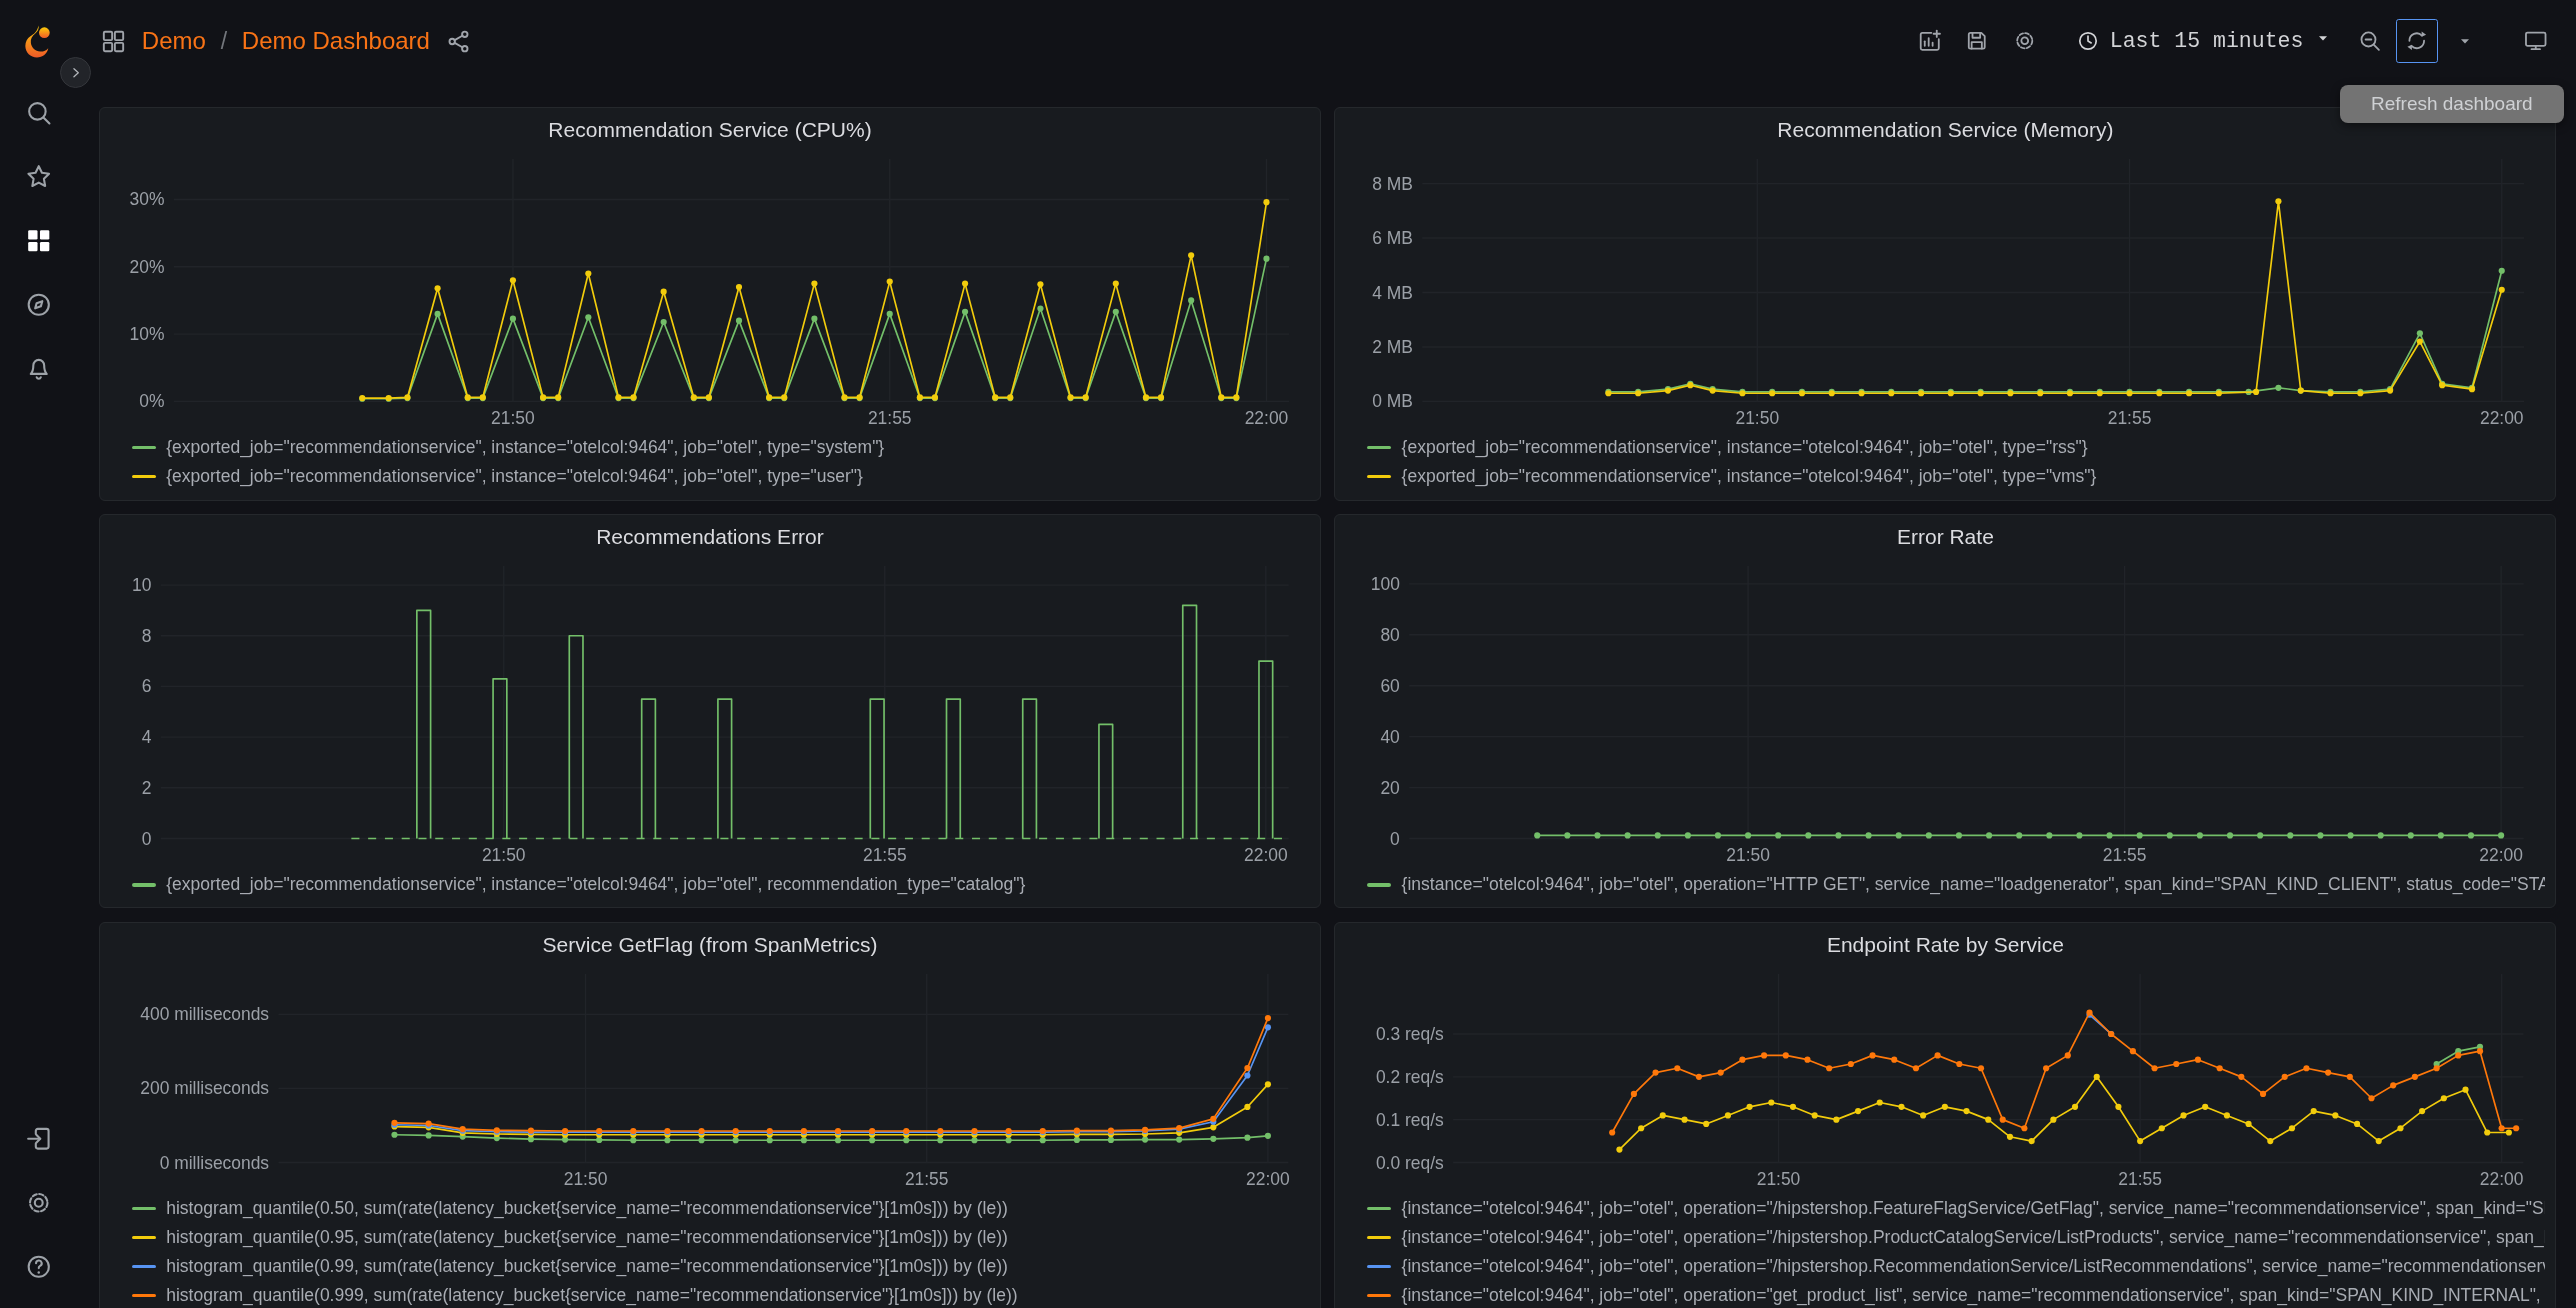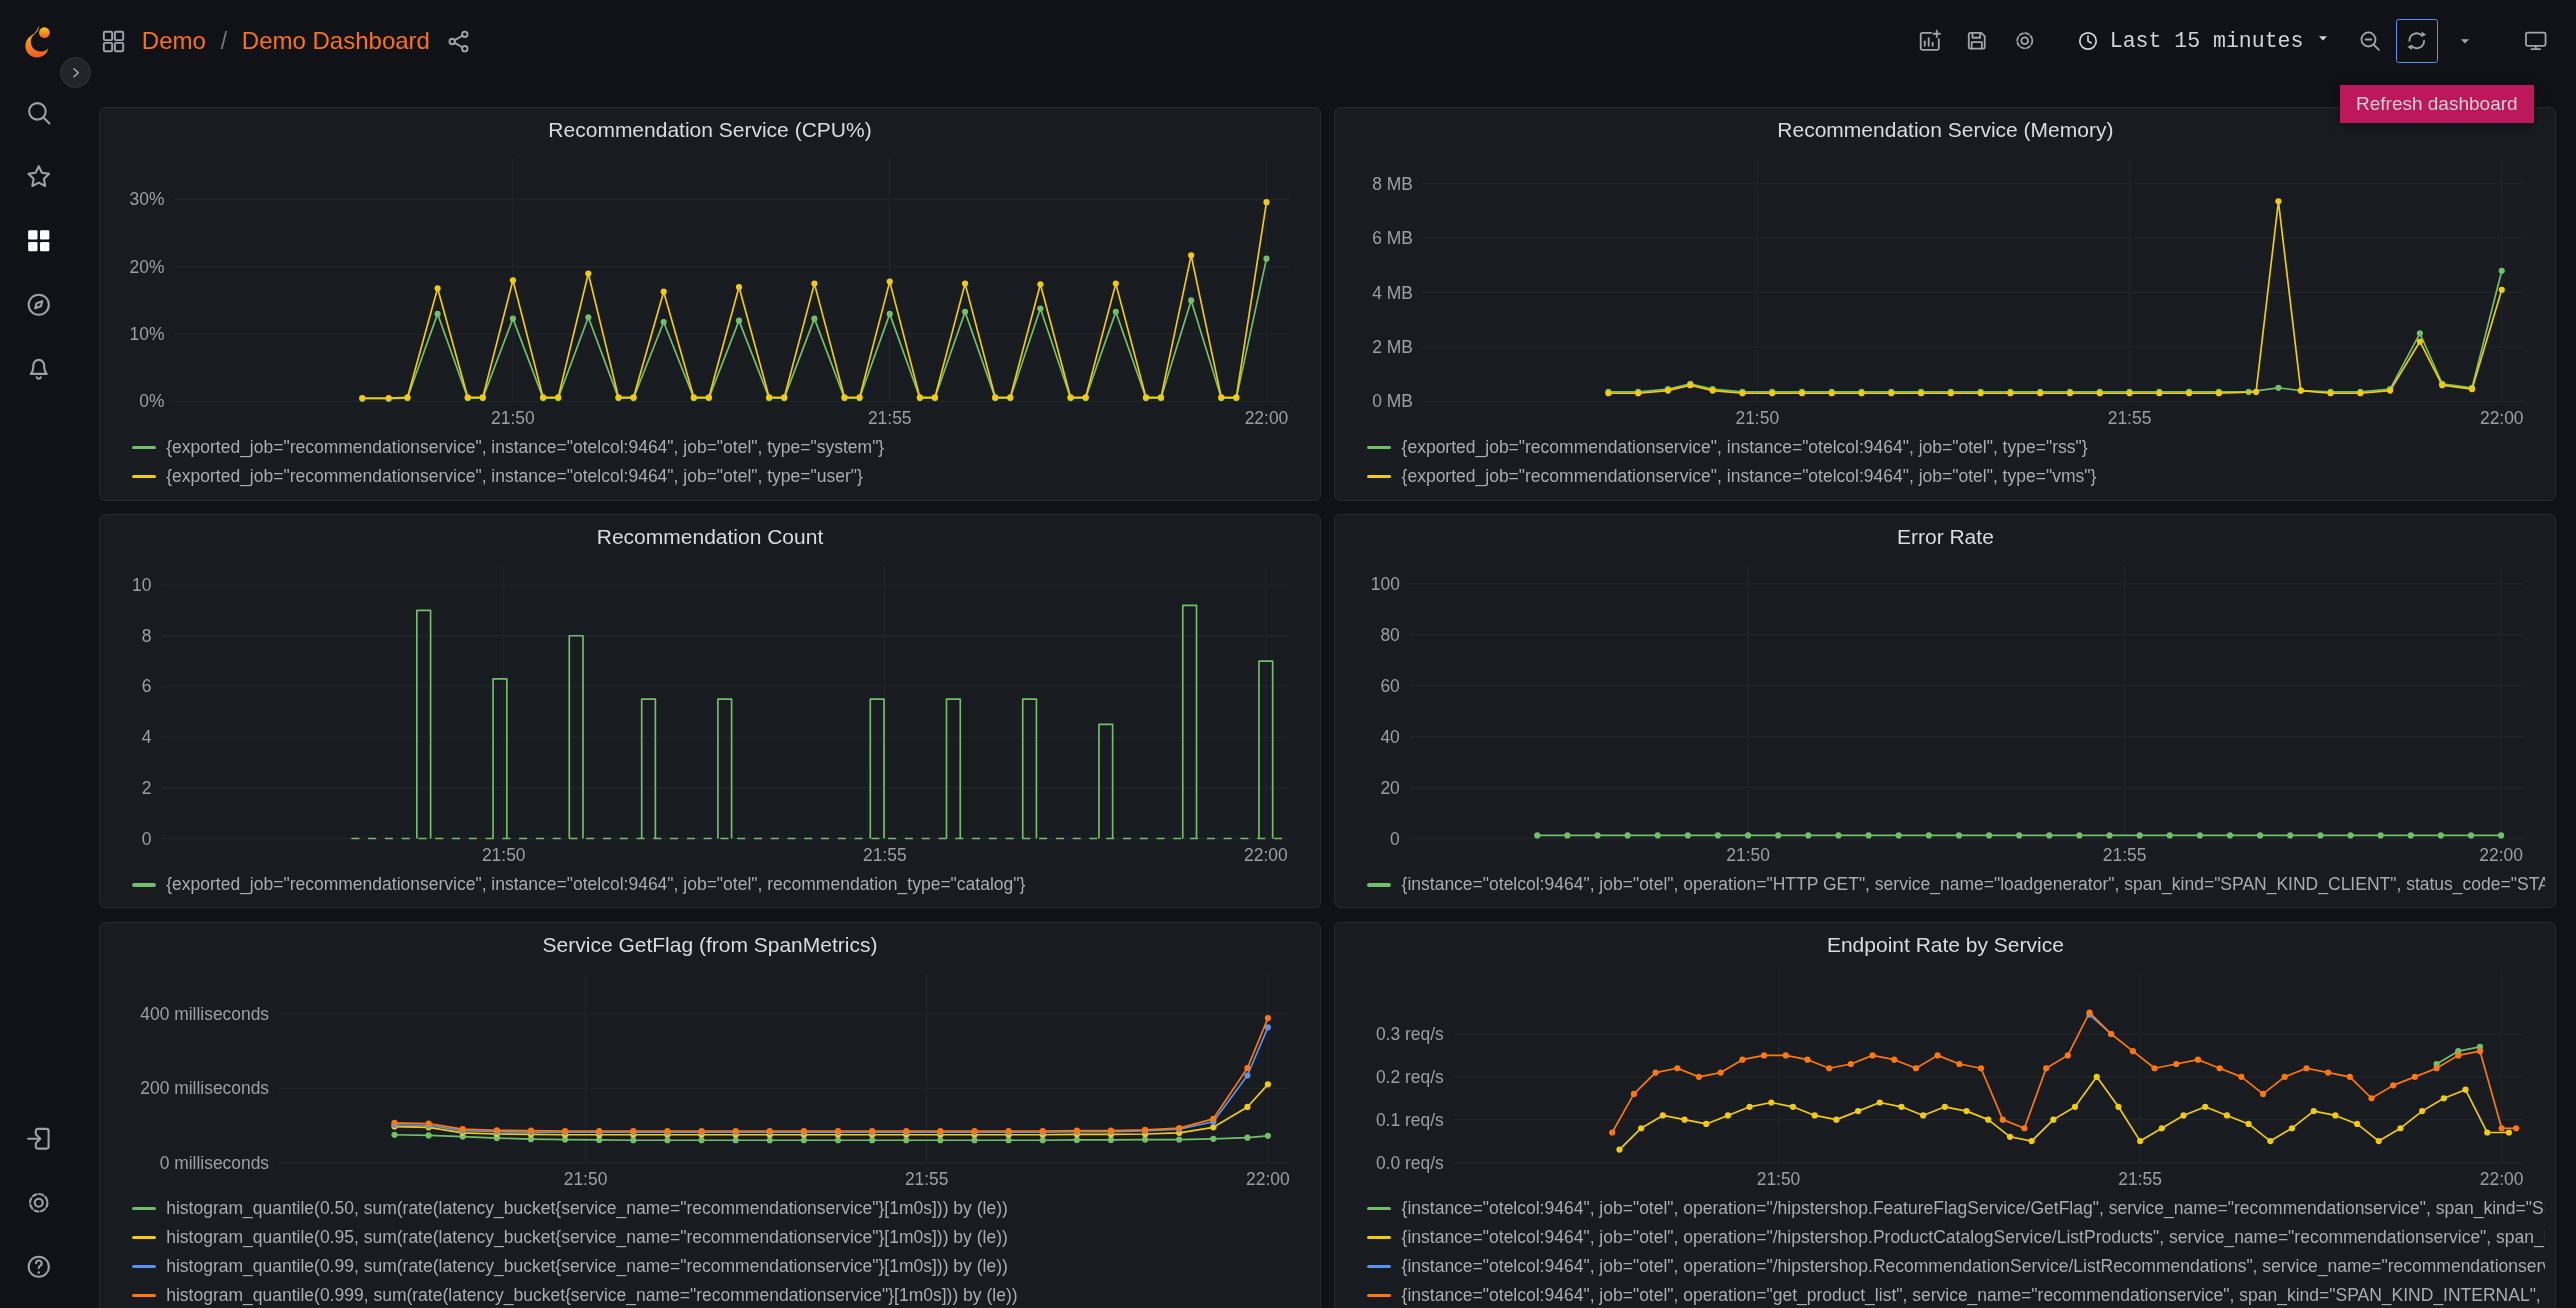--- a/index.html
+++ b/index.html
@@ -38,22 +38,22 @@
   .tb-btn{height:44px;min-width:42px;padding:0 6.7px;display:flex;align-items:center;justify-content:center;
     background:transparent;border:none;color:#a0a4ab;cursor:pointer;border-radius:2.7px}
   .tb-btn svg{width:25.5px;height:25.5px;display:block}
   .time-picker{display:flex;align-items:center;gap:9.4px;height:44px;padding:0 10.7px;margin-left:14.8px;
     background:transparent;border:none;color:#d3d4d7;font-size:21.5px;cursor:pointer}
   .time-picker svg{width:24px;height:24px}
   .caret-sm svg{width:20px;height:20px}
   .refresh-btn{border:1.3px solid #5794f2;background:#101114}
   .monitor-btn{margin-left:24px}
 
-  .tooltip{position:absolute;top:85px;left:2340px;background:#be185d;color:#cfd1d4;font-size:19px;
-    padding:8px 16px;border-radius:0;z-index:10;box-shadow:0 2.7px 9.4px rgba(0,0,0,.45);white-space:nowrap}
+  .tooltip{position:absolute;top:85px;left:2340px;background:#737373;color:#cfd1d4;font-size:19px;
+    padding:8px 31px;border-radius:8px;z-index:10;box-shadow:0 2.7px 9.4px rgba(0,0,0,.45);white-space:nowrap}
 
   
   .grid-main{position:absolute;left:99px;top:107px;display:grid;
     grid-template-columns:1222px 1222px;grid-auto-rows:394px;gap:13.4px}
   .panel{background:#181b1f;border:0.7px solid #25282c;border-radius:6px;padding:0 10px;overflow:hidden}
   .panel-title{height:43px;line-height:43px;text-align:center;font-size:21px;font-weight:500;
     color:#dbdce0;white-space:nowrap;overflow:hidden;cursor:pointer}
   svg.chart{display:block}
   svg.chart text{fill:#9ba0a7;font-size:26px;font-family:"Liberation Sans",sans-serif}
   svg.chart line.grid{stroke:#212429;stroke-width:2}
@@ -429,21 +429,21 @@
           <span class="legend-text">{exported_job="recommendationservice", instance="otelcol:9464", job="otel", type="rss"}</span>
         </div>
         <div class="legend-row">
           <span class="swatch" style="background: rgb(242, 204, 12);"></span>
           <span class="legend-text">{exported_job="recommendationservice", instance="otelcol:9464", job="otel", type="vms"}</span>
         </div>
       </div>
   </section>
 
   <section class="panel">
-    <h2 class="panel-title">Recommendation Count</h2>
+    <h2 class="panel-title">Recommendations Error</h2>
     <svg class="chart" width="1202" height="312" viewBox="0 0 1790 465">
         <line x1="75" y1="418" x2="1756" y2="418" class="grid"></line>
         <text x="61" y="427" text-anchor="end">0</text>
         <line x1="75" y1="342.4651162790698" x2="1756" y2="342.4651162790698" class="grid"></line>
         <text x="61" y="351.4651162790698" text-anchor="end">2</text>
         <line x1="75" y1="266.93023255813955" x2="1756" y2="266.93023255813955" class="grid"></line>
         <text x="61" y="275.93023255813955" text-anchor="end">4</text>
         <line x1="75" y1="191.3953488372093" x2="1756" y2="191.3953488372093" class="grid"></line>
         <text x="61" y="200.3953488372093" text-anchor="end">6</text>
         <line x1="75" y1="115.8604651162791" x2="1756" y2="115.8604651162791" class="grid"></line>

